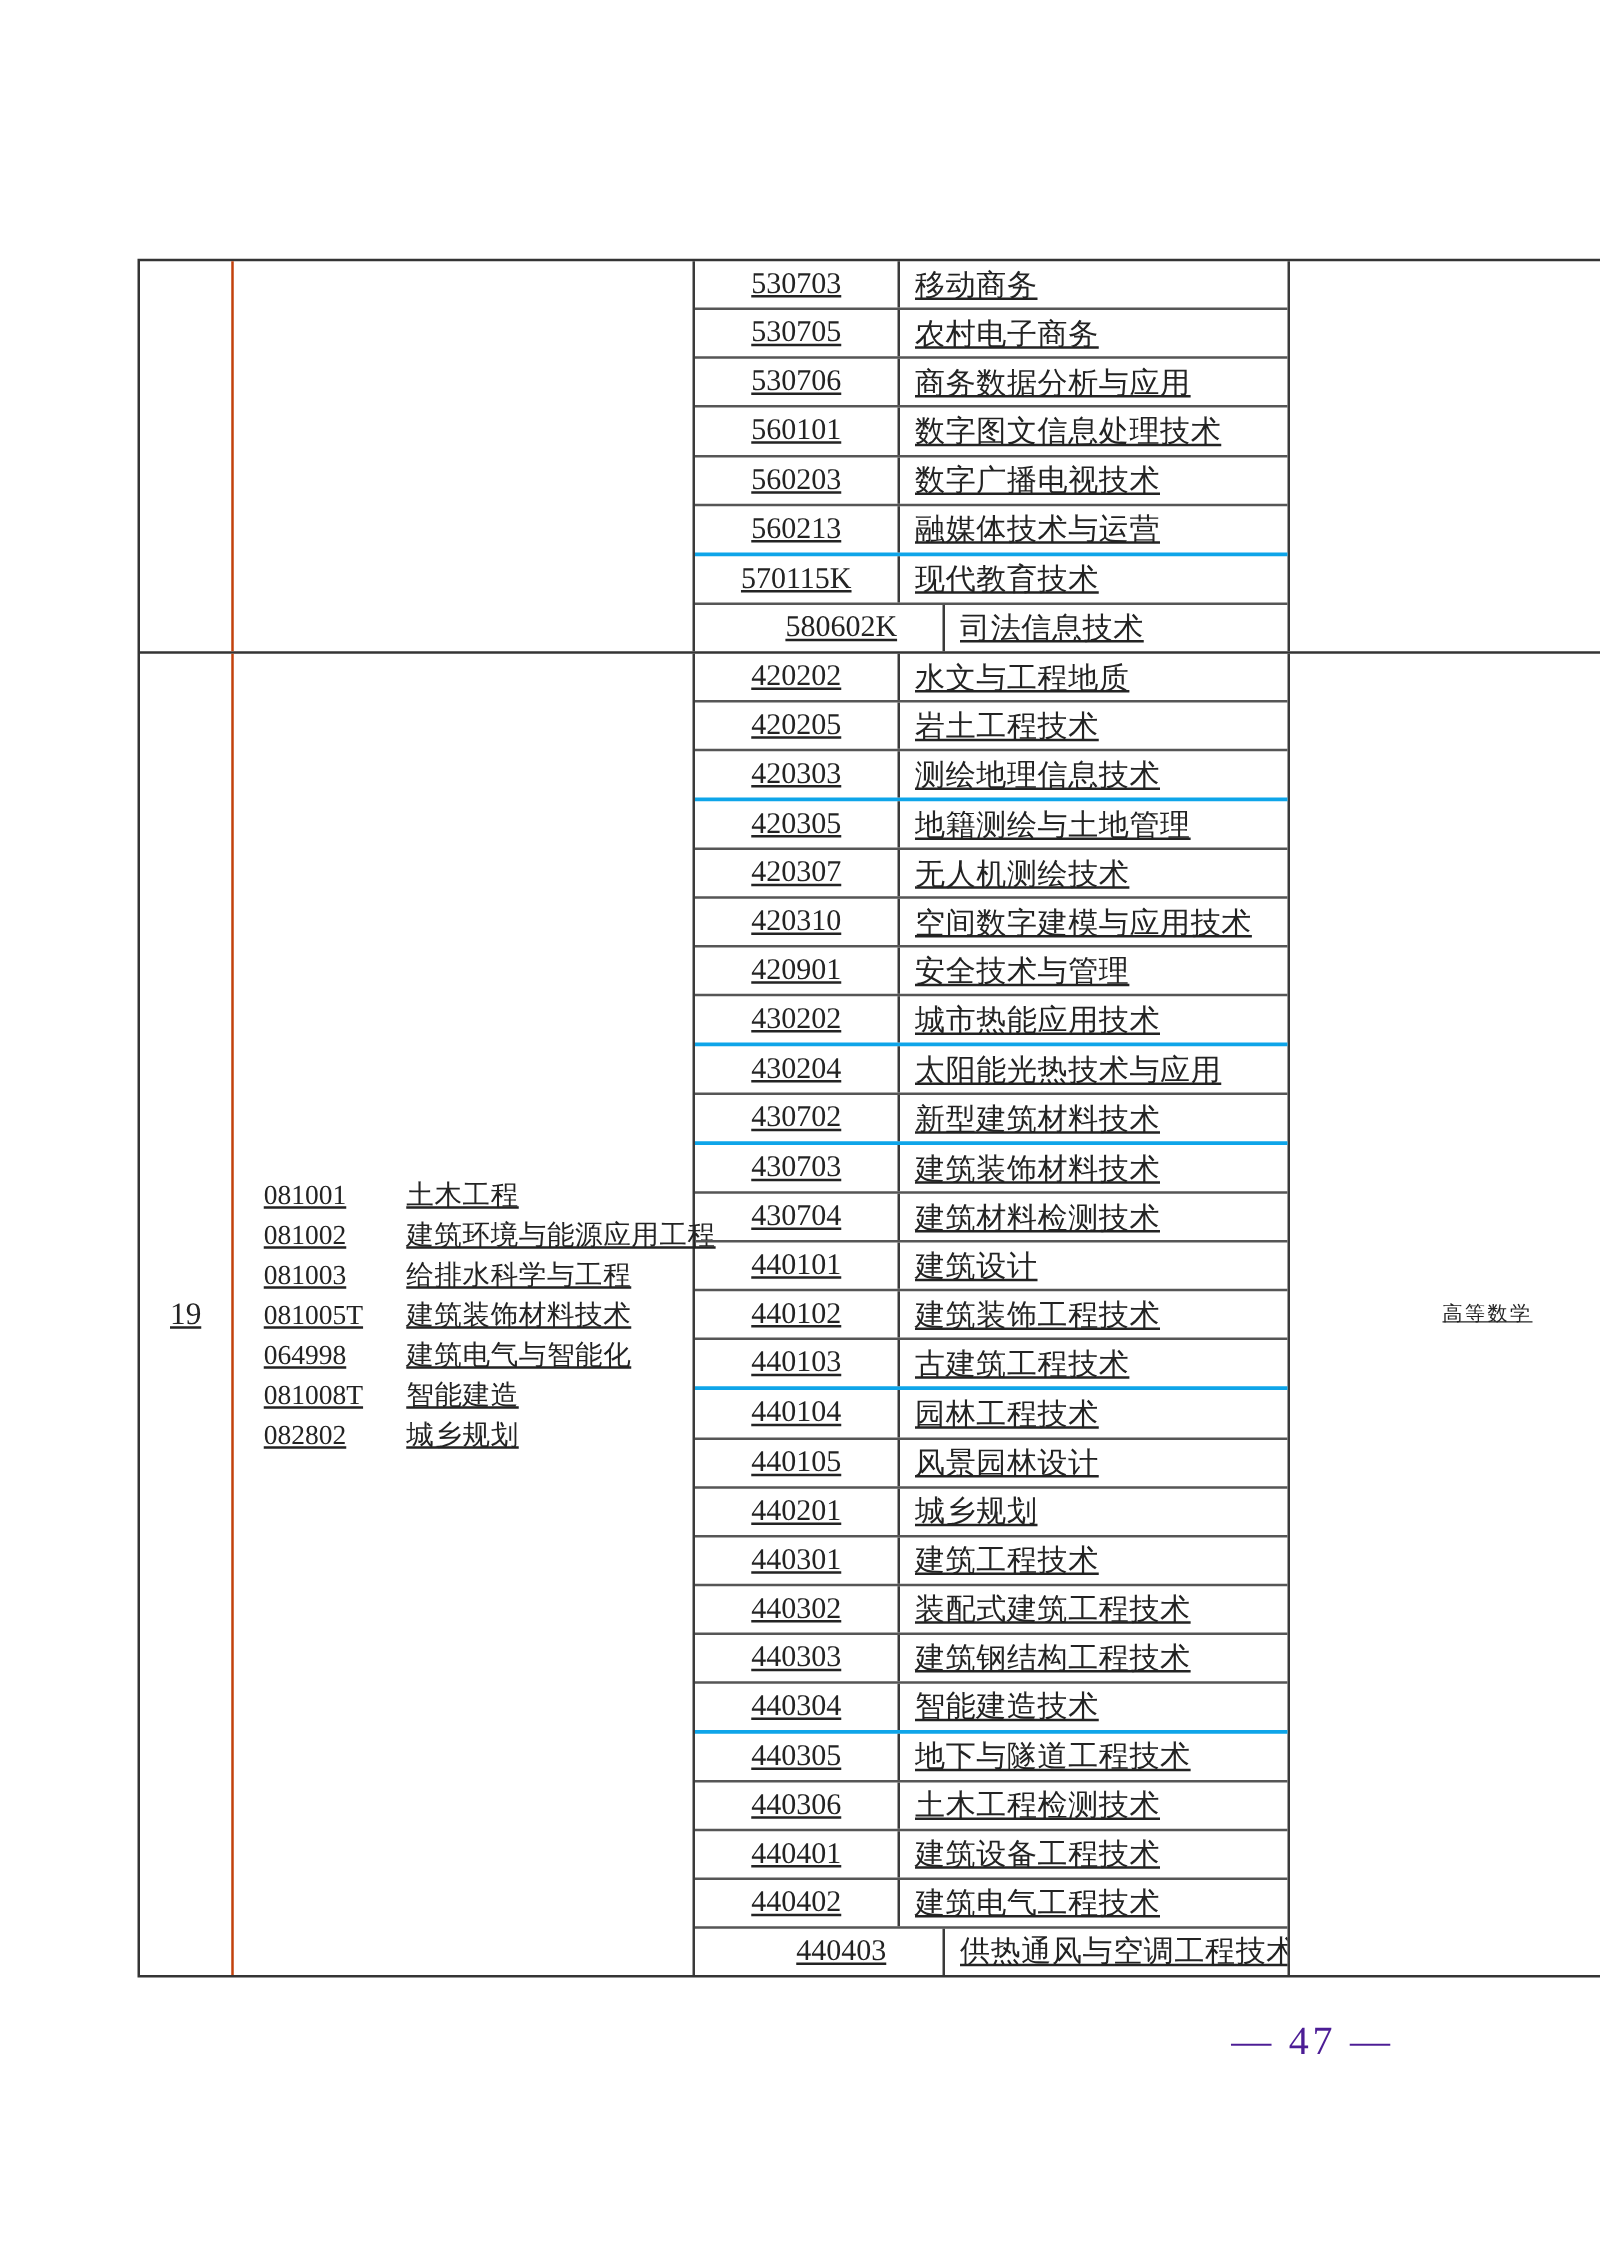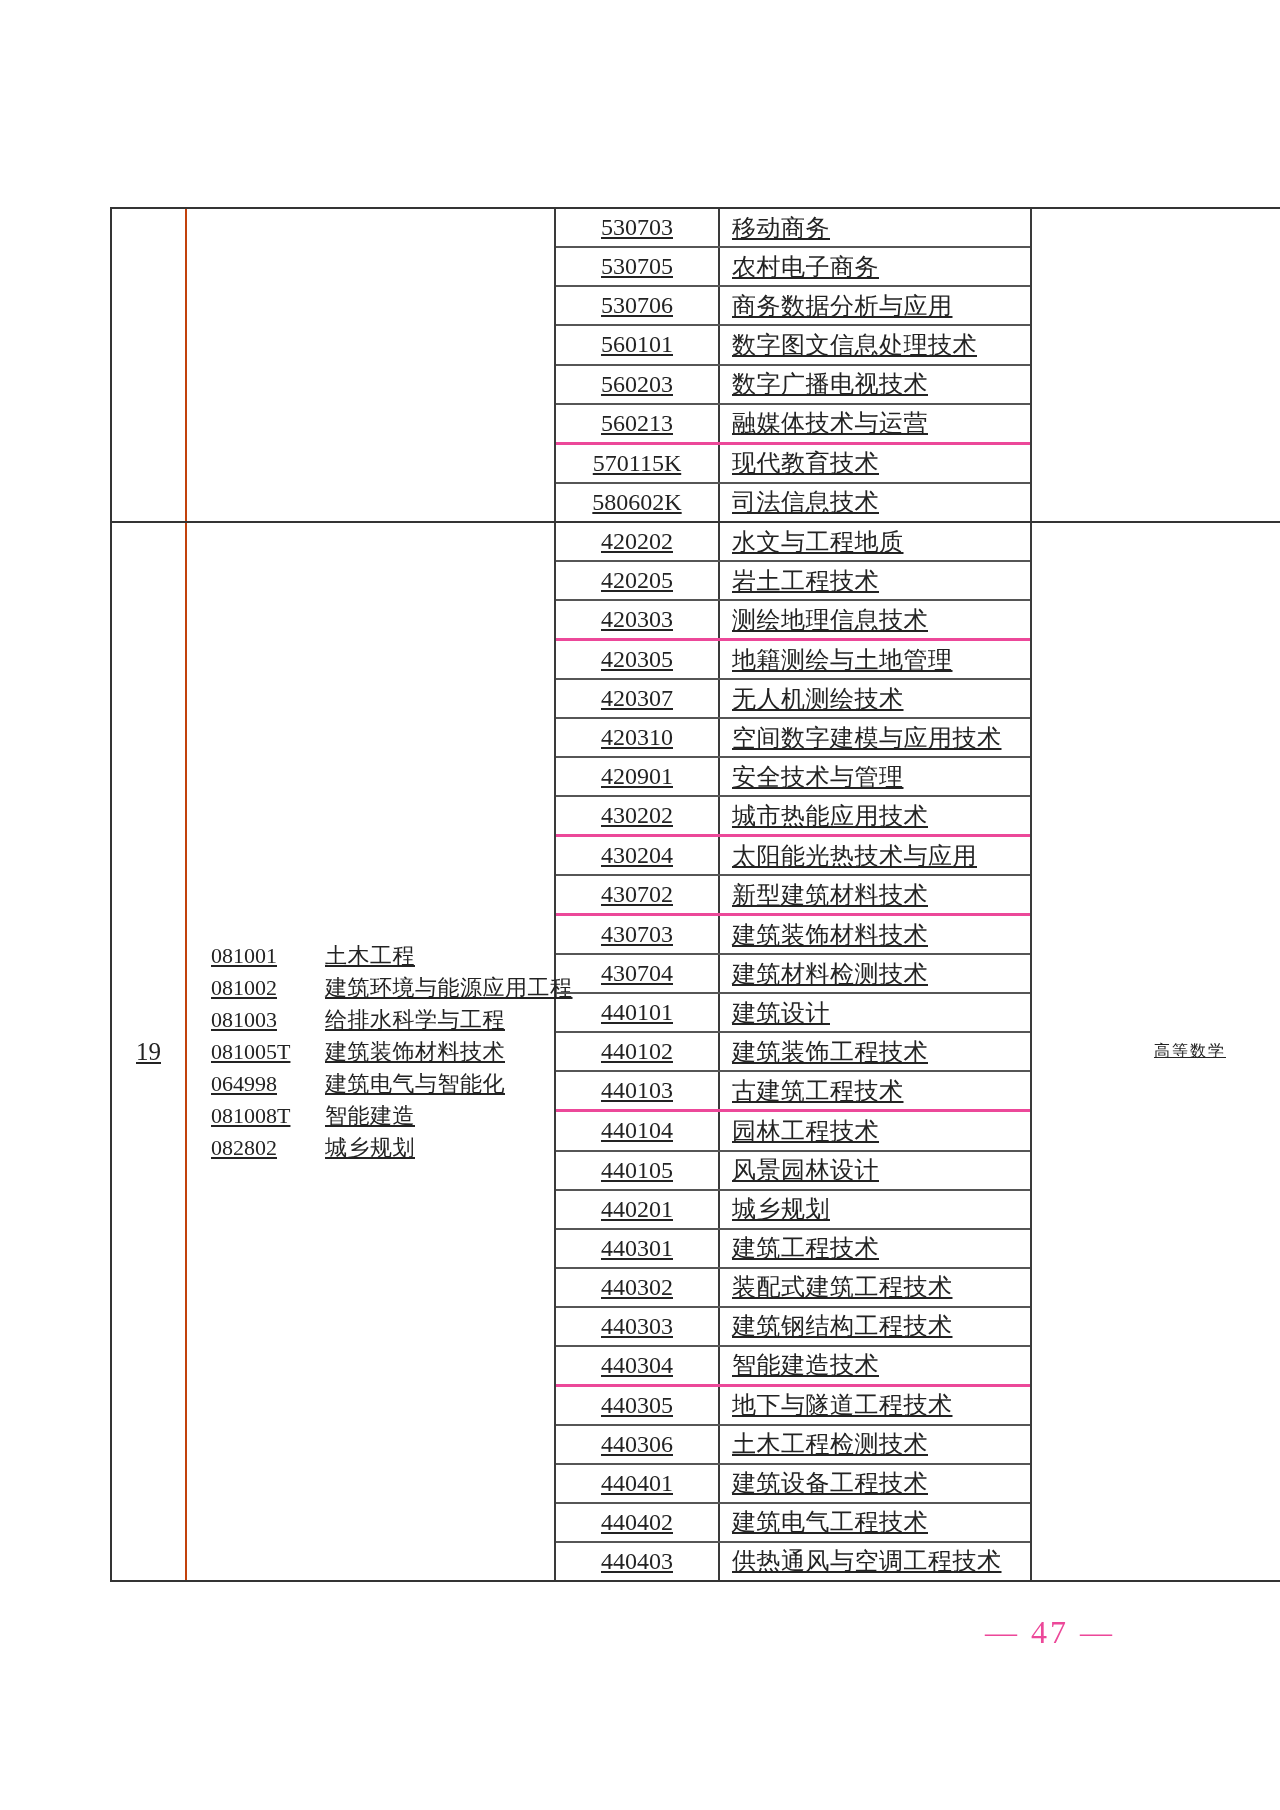--- a/index.html
+++ b/index.html
@@ -39,22 +39,22 @@
   }
   .col-subject {
     flex:1;
     display:flex; align-items:center; justify-content:center;
     font-size:16px; letter-spacing:2px;border-radius:14px;
   }
   .jrow {
     flex:1; display:flex; box-sizing:border-box;
     border-bottom:2px solid #565656;
   }
-  .jrow:last-child { border-bottom:none; }
-  .jrow.gray-sep { border-bottom:3px solid #ec4899; }
+  .jrow:last-child { border-bottom:none;padding-left:36px; }
+  .jrow.gray-sep { border-bottom:3px solid #0ea5e9; }
   .jcode {
     width:164px; box-sizing:border-box;
     border-right:2px solid #3a3a3a;
     display:flex; align-items:center; justify-content:center;
     font-size:24px;
   }
   .jname {
     flex:1; display:flex; align-items:center;
     padding-left:12px; box-sizing:border-box;
     font-size:24px; letter-spacing:0.5px;
@@ -63,21 +63,21 @@
   .blist { width:100%; padding-left:24px; box-sizing:border-box; }
   .bline {
     display:flex; align-items:baseline;
     line-height:32px; font-size:22px;
     white-space:nowrap;
   }
   .bcode { display:inline-block; width:114px; flex:0 0 114px; }
   .bname { letter-spacing:0.5px; }
   .page-number {
     position:absolute; left:985px; top:1614px;
-    font-size:32px; color:#ec4899;
+    font-size:32px; color:#4c1d95;
     letter-spacing:3px; white-space:pre;
   }
 </style>
 </head>
 <body>
 
 <div class="page">
 
   <div class="doc-table">
 

